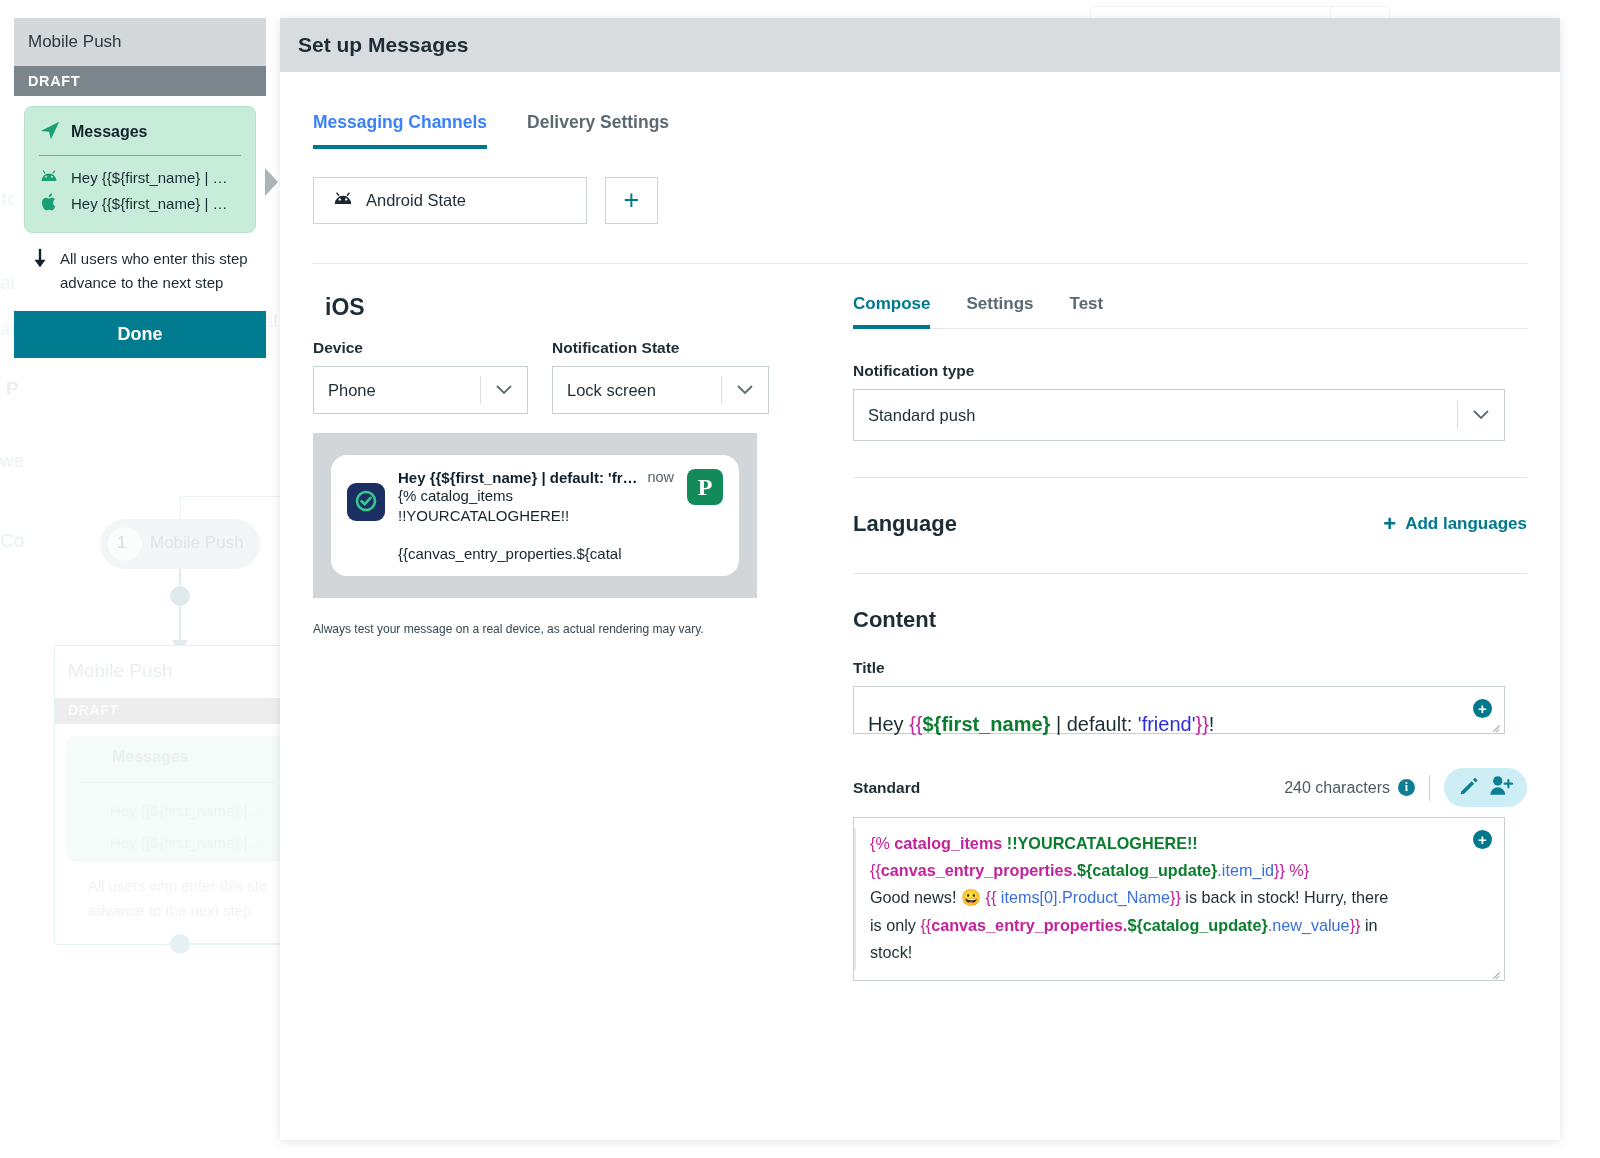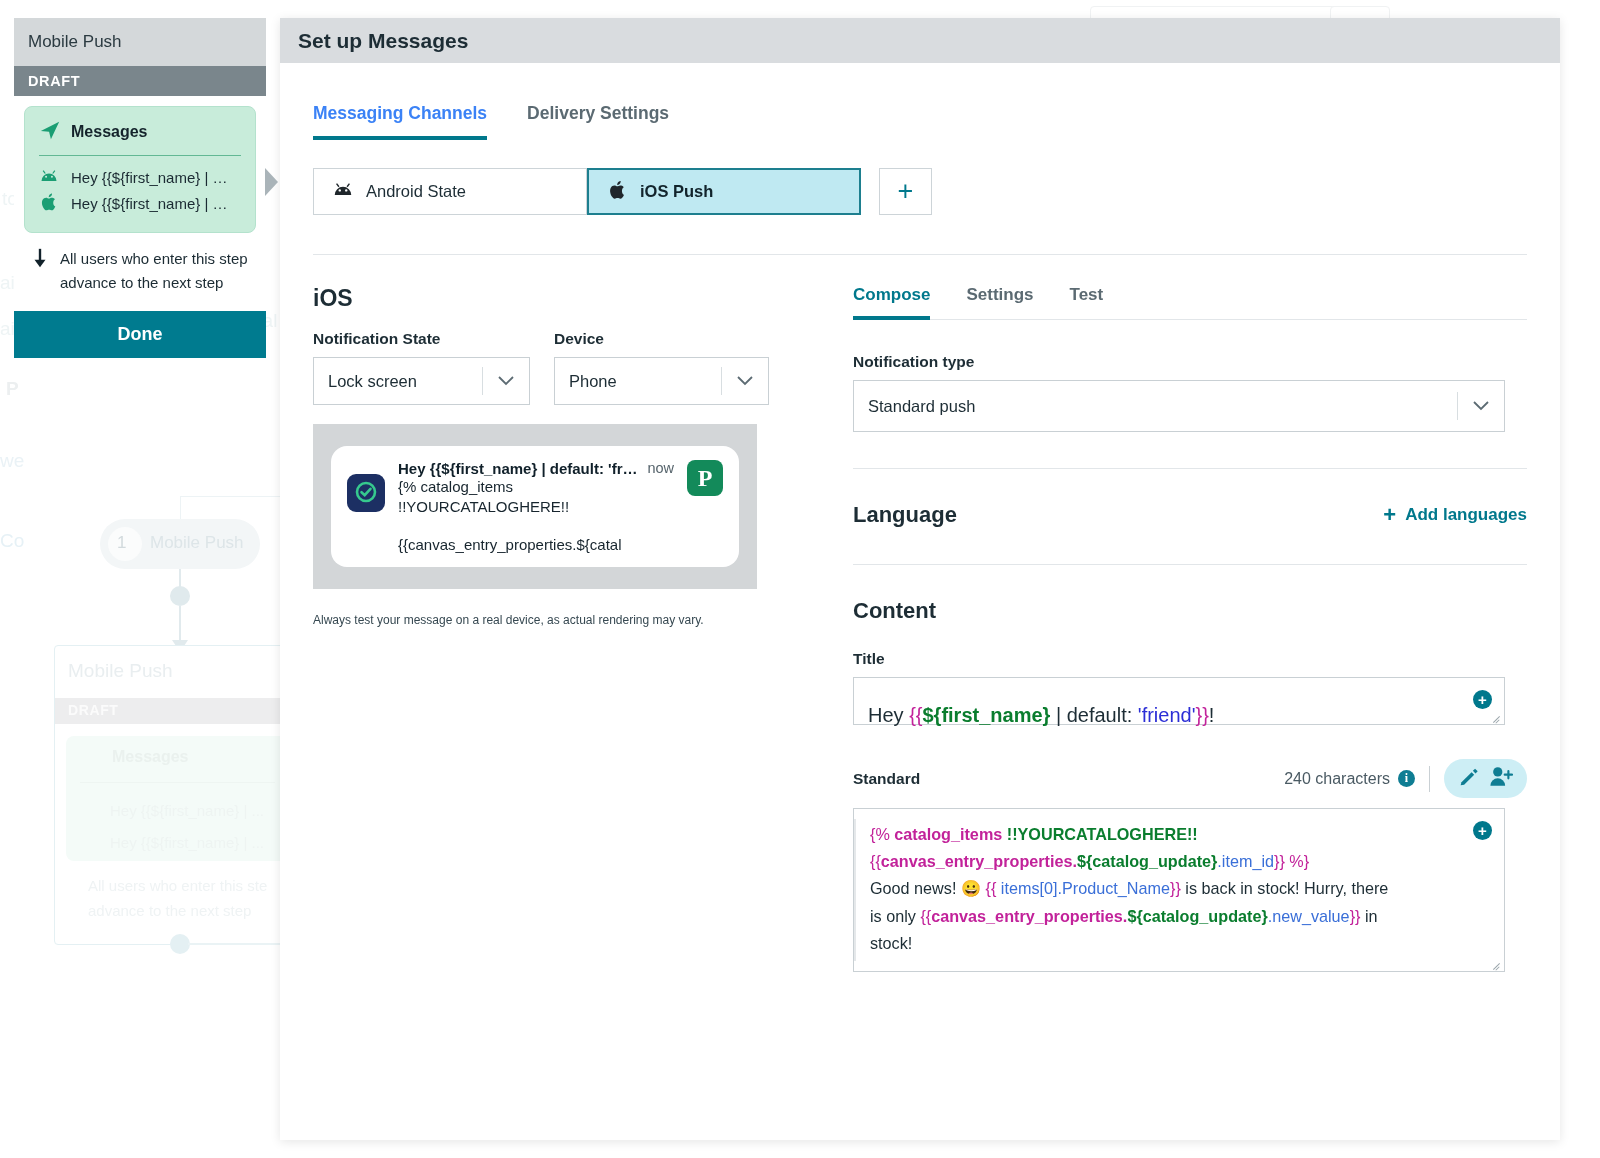--- a/index.html
+++ b/index.html
@@ -71,21 +71,21 @@
     border-top:14px solid transparent; border-bottom:14px solid transparent;
     border-left:13px solid #aab4b9; cursor:pointer;
   }
 
   
   .modal {
     position:absolute; left:280px; top:18px; width:1280px; height:1122px;
     background:#fff; box-shadow:0 2px 10px rgba(0,0,0,.10); z-index:30;
   }
   .modal-head {
-    height:45px; background:#d9dcdf; display:flex; align-items:center;
+    height:54px; background:#d9dcdf; display:flex; align-items:center;
     padding:0 18px; font-size:21px; font-weight:bold; color:#1d2d35;
   }
   .modal-body { padding:0 33px; }
 
   
   .tabs { display:flex; gap:40px; padding-top:40px; }
   .tab {
     font-size:17.5px; font-weight:bold; color:#5b6a72; padding-bottom:12px;
     cursor:pointer; border-bottom:4px solid transparent;
   }
@@ -110,21 +110,21 @@
     display:flex; align-items:center; justify-content:center;
     color:#00788c; font-size:27px; cursor:pointer; line-height:1;
   }
   .hr-full { height:1px; background:#e2e6e9; margin:39px 0 0 0; }
 
   
   .cols { display:flex; margin-top:30px; }
   .col-left { width:500px; padding-right:30px; }
   .col-right { flex:1; padding-left:40px; }
 
-  .h-ios { font-size:23px; font-weight:bold; color:#1d2d35; margin:0 0 18px 0; }
+  .h-ios { font-size:23px; font-weight:bold; color:#1d2d35; margin:0 0 18px 12px; }
   .field-label { font-size:15.5px; font-weight:bold; color:#1d2d35; margin-bottom:9px; }
   .sel-row { display:flex; gap:24px; }
   .select {
     height:48px; border:1px solid #c9d0d4; background:#fff;
     display:flex; align-items:center; position:relative; cursor:pointer;
   }
   .select .val { padding:0 14px; font-size:16.5px; color:#1d2d35; flex:1; }
   .select .divider { width:1px; height:28px; background:#d8dee1; }
   .select .caret {
     width:46px; display:flex; align-items:center; justify-content:center;
@@ -346,57 +346,48 @@
               <svg width="22" height="15" viewBox="0 0 24 16">
                 <path d="M3 14 a9 9 0 0 1 18 0 z" fill="#1f262b"></path>
                 <circle cx="8.5" cy="9" r="1.3" fill="#ffffff"></circle>
                 <circle cx="15.5" cy="9" r="1.3" fill="#ffffff"></circle>
                 <line x1="5" y1="1.5" x2="7.5" y2="5" stroke="#1f262b" stroke-width="1.5"></line>
                 <line x1="19" y1="1.5" x2="16.5" y2="5" stroke="#1f262b" stroke-width="1.5"></line>
               </svg>
             </span>
             <span>Android State</span>
           </div>
-          <div class="chan ios">
-            <span>
-              <svg width="21" height="24" viewBox="0 0 24 26">
-                <path d="M17.1 13.6c0-2.5 2-3.7 2.1-3.8-1.2-1.7-3-1.9-3.6-2-1.5-.2-3 .9-3.8.9-.8 0-2-.9-3.3-.9-1.7 0-3.3 1-4.1 2.5-1.8 3.1-.5 7.6 1.2 10.1.9 1.2 1.9 2.6 3.2 2.6 1.3 0 1.8-.8 3.3-.8s2 .8 3.3.8c1.4 0 2.2-1.2 3.1-2.5.7-1 1-2 1-2-.1 0-2.4-1-2.4-3.9z" fill="#1f262b"></path>
-                <path d="M14.6 5.8c.7-.8 1.1-2 1-3.1-1 0-2.2.7-2.9 1.5-.6.7-1.2 1.9-1 3 1.1.1 2.2-.6 2.9-1.4z" fill="#1f262b"></path>
-              </svg>
-            </span>
-            <span>iOS Push</span>
-          </div>
         </div>
         <div class="chan-add">+</div>
       </div>
 
       <div class="hr-full"></div>
 
       <div class="cols">
 
         <div class="col-left">
           <div class="h-ios">iOS</div>
 
           <div class="sel-row">
             <div>
-              <div class="field-label">Notification State</div>
-              <div class="select sel-state">
-                <span class="val">Lock screen</span>
+              <div class="field-label">Device</div>
+              <div class="select sel-device">
+                <span class="val">Phone</span>
                 <span class="divider"></span>
                 <span class="caret">
                   <svg width="16" height="10" viewBox="0 0 16 10">
                       <path d="M1 1 L8 8 L15 1" fill="none" stroke="#5c6b73" stroke-width="1.8"></path>
                     </svg>
                 </span>
               </div>
             </div>
             <div>
-              <div class="field-label">Device</div>
-              <div class="select sel-device">
-                <span class="val">Phone</span>
+              <div class="field-label">Notification State</div>
+              <div class="select sel-state">
+                <span class="val">Lock screen</span>
                 <span class="divider"></span>
                 <span class="caret">
                   <svg width="16" height="10" viewBox="0 0 16 10">
                       <path d="M1 1 L8 8 L15 1" fill="none" stroke="#5c6b73" stroke-width="1.8"></path>
                     </svg>
                 </span>
               </div>
             </div>
           </div>
 

